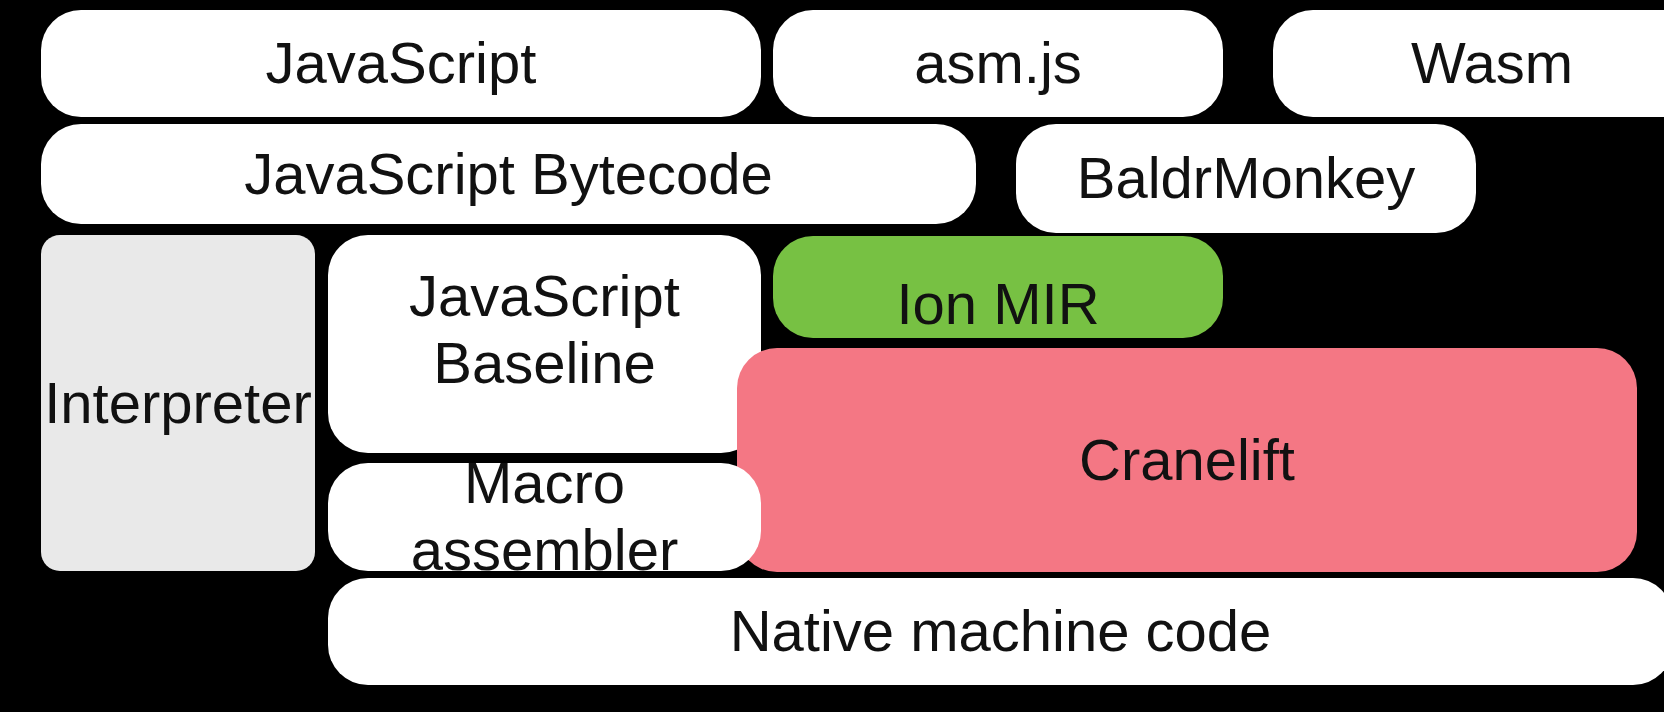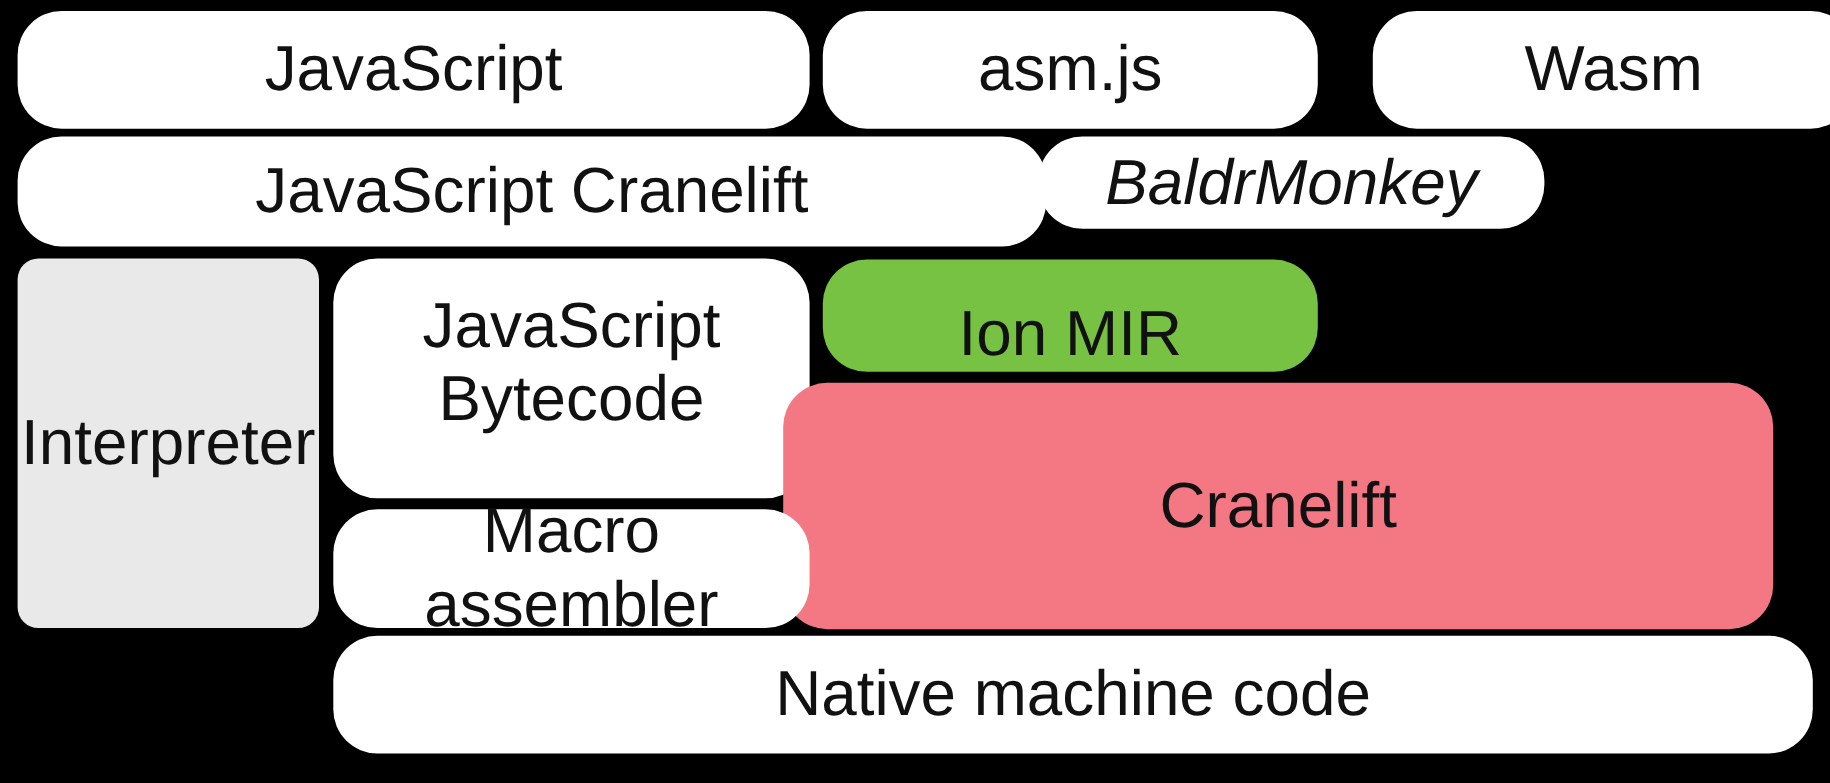--- a/index.html
+++ b/index.html
@@ -19,32 +19,33 @@
     position: absolute;
     border-radius: 40px;
     display: flex;
     align-items: center;
     justify-content: center;
     text-align: center;
     color: #111111;
     font-size: 58px;
     line-height: 1.15;
     box-sizing: border-box;
+    margin-left: 25px;
   }
   .fill-white { background: #ffffff; }
   .fill-gray  { background: #e9e9e9; }
   .fill-green { background: #77c143; }
   .fill-pink  { background: #f47784; }
 
   
   .pos-javascript          { left: 16px;   top: 10px;  width: 720px;  height: 107px; }
   .pos-asmjs               { left: 748px;  top: 10px;  width: 450px;  height: 107px; }
   .pos-wasm                { left: 1248px; top: 10px;  width: 438px;  height: 107px; }
   .pos-javascript-bytecode { left: 16px;   top: 124px; width: 935px;  height: 100px; }
-  .pos-baldrmonkey         { left: 944px;  top: 124px; width: 460px;  height: 84px; font-style: italic; }
+  .pos-baldrmonkey         { left: 991px;  top: 124px; width: 460px;  height: 109px; }
   .pos-interpreter         { left: 16px;   top: 235px; width: 274px;  height: 336px; border-radius: 19px; }
   .pos-javascript-baseline { left: 303px;  top: 235px; width: 433px;  height: 218px; padding-bottom: 28px; }
   .pos-ion-mir             { left: 748px;  top: 236px; width: 450px;  height: 102px; align-items: flex-end; }
   .pos-cranelift           { left: 712px;  top: 348px; width: 900px;  height: 224px; }
   .pos-macro-assembler     { left: 303px;  top: 463px; width: 433px;  height: 108px; }
   .pos-native-machine-code { left: 303px;  top: 578px; width: 1345px; height: 107px; }
 </style>
 </head>
 <body>
 
@@ -56,35 +57,35 @@
 
   <div class="node fill-white pos-asmjs">
     <span>asm.js</span>
   </div>
 
   <div class="node fill-white pos-wasm">
     <span>Wasm</span>
   </div>
 
   <div class="node fill-white pos-javascript-bytecode">
-    <span>JavaScript Cranelift</span>
+    <span>JavaScript Bytecode</span>
   </div>
 
   <div class="node fill-white pos-baldrmonkey">
     <span>BaldrMonkey</span>
   </div>
 
   <div class="node fill-gray pos-interpreter">
     <span>Interpreter</span>
   </div>
 
   <div class="node fill-white pos-javascript-baseline">
     <span>
       <span>JavaScript</span><br>
-      <span>Bytecode</span>
+      <span>Baseline</span>
     </span>
   </div>
 
   <div class="node fill-green pos-ion-mir">
     <span>Ion MIR</span>
   </div>
 
   <div class="node fill-pink pos-cranelift">
     <span>Cranelift</span>
   </div>

